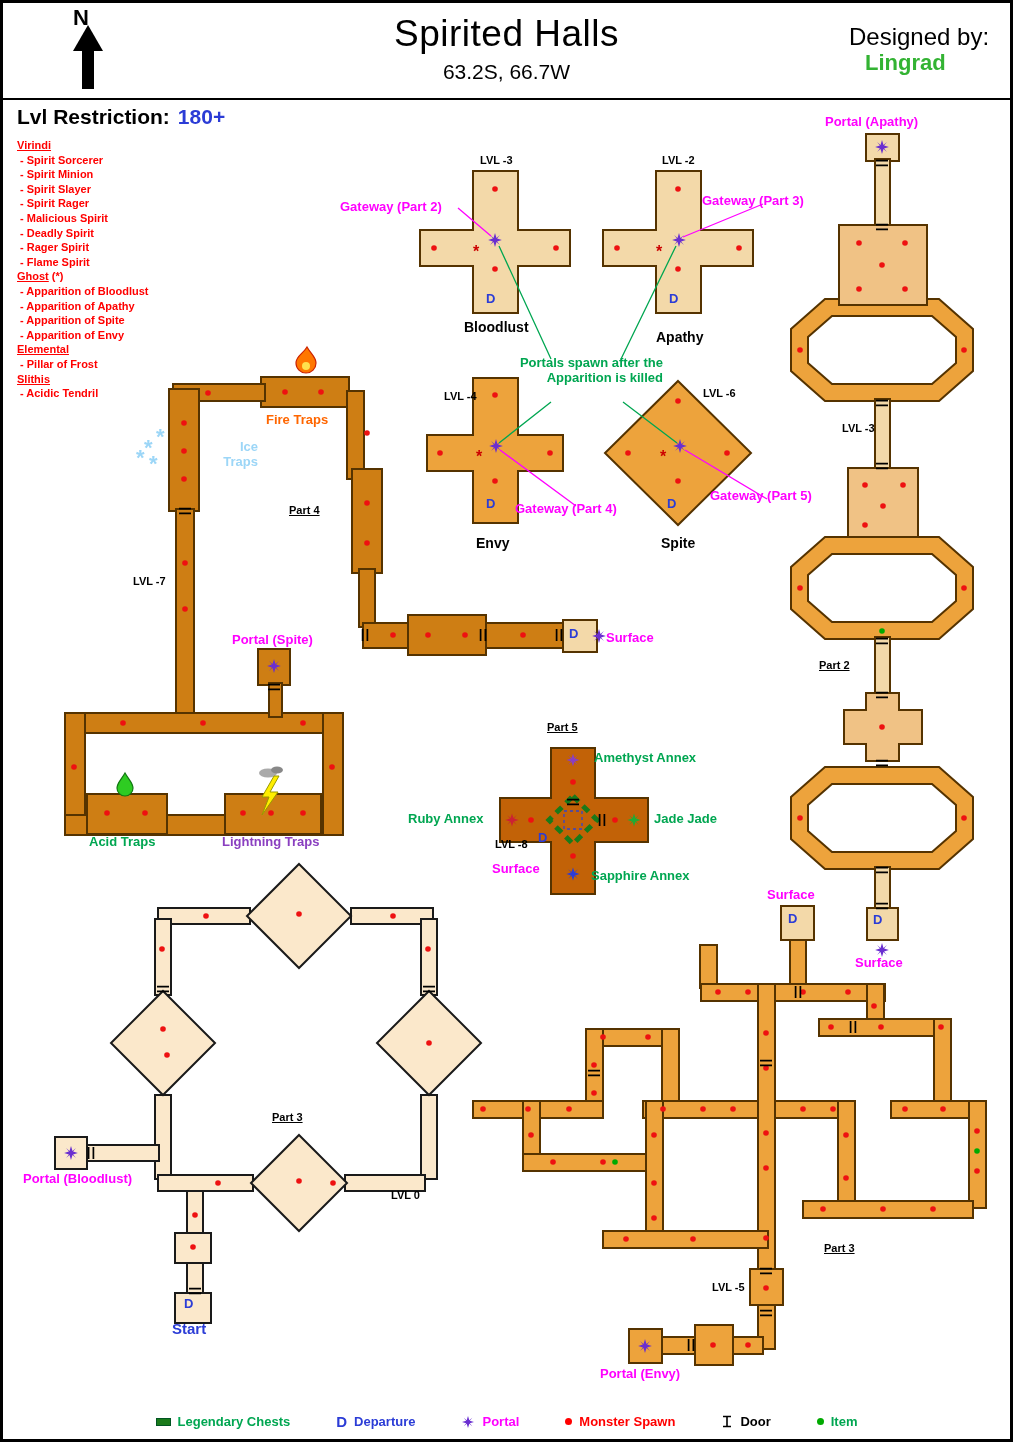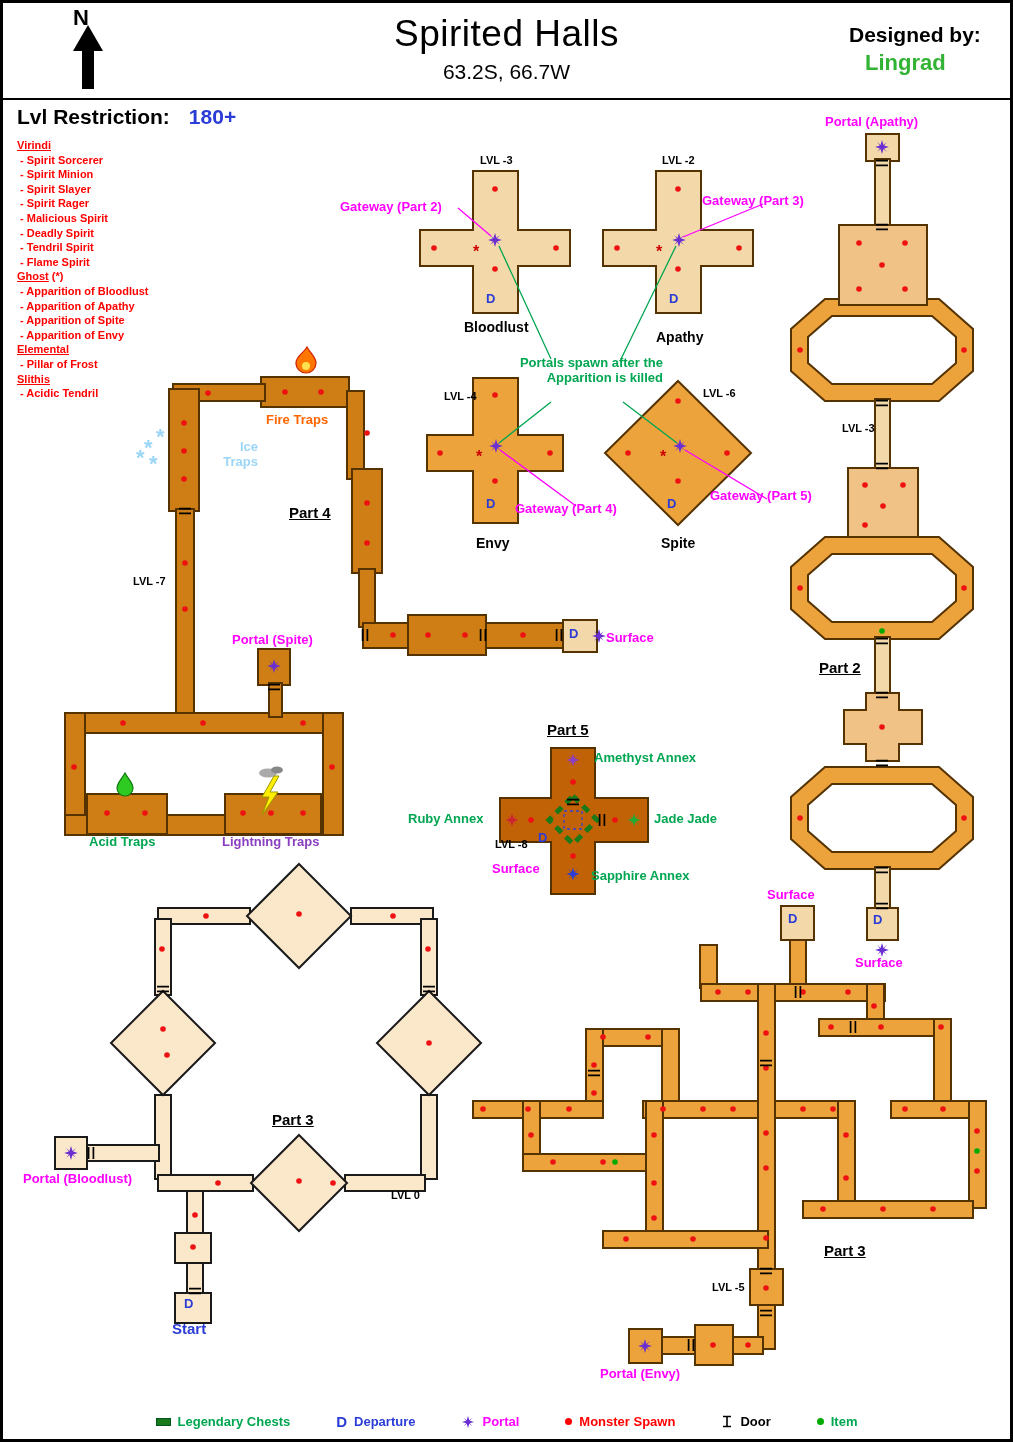--- a/index.html
+++ b/index.html
@@ -3,31 +3,31 @@
 <meta charset="utf-8">
 <style>
 *{margin:0;padding:0;box-sizing:border-box}
 html,body{background:#9a9a9a}
 .page{position:relative;width:1013px;height:1442px;margin:0 auto;background:#fff;border:3px solid #000;font-family:"Liberation Sans",sans-serif;overflow:hidden}
 .map-svg{position:absolute;left:0;top:0;z-index:1}
 .hline{position:absolute;left:0;right:0;top:95px;height:2px;background:#000;z-index:2}
 .compass-n{position:absolute;left:70px;top:2px;font-size:22px;font-weight:bold;z-index:3}
 .title{position:absolute;left:0;right:0;top:10px;text-align:center;font-size:37px;font-weight:normal;letter-spacing:.5px;z-index:3}
 .coords{position:absolute;left:0;right:0;top:57px;text-align:center;font-size:21px;font-weight:normal;z-index:3}
-.designedby{position:absolute;left:846px;top:20px;font-size:21px;font-weight:bold;z-index:3}
+.designedby{position:absolute;left:846px;top:20px;font-size:24px;font-weight:normal;z-index:3}
 .designer{position:absolute;left:862px;top:47px;font-size:22px;font-weight:bold;color:var(--designer-green,#33b333);z-index:3}
-.restriction{position:absolute;left:14px;top:102px;display:flex;gap:19px;font-size:21px;font-weight:bold;z-index:3}
+.restriction{position:absolute;left:14px;top:102px;display:flex;gap:8px;font-size:21px;font-weight:bold;z-index:3}
 .restriction .val{color:var(--blue,#2b3cd6)}
 .creatures{position:absolute;left:14px;top:135px;width:195px;font-size:11px;font-weight:bold;color:var(--red,#f00);line-height:14.6px;z-index:3}
 .cname{text-decoration:underline}
 .citem{padding-left:3px}
 .citem::before{content:"- "}
 .lbl{position:absolute;font-weight:bold;font-size:13px;white-space:nowrap;z-index:4}
 .sm{font-size:11px}.lg{font-size:14px}
-.part{font-size:15px;text-decoration:underline}
+.part{font-size:11px;text-decoration:underline}
 .st15{font-size:15px}
 .magenta{color:var(--magenta,#f0f)}
 .green{color:var(--green,#00a651)}
 .blue{color:var(--blue,#2b3cd6)}
 .orange{color:var(--label-orange,#f60)}
 .iceblue{color:var(--ice-blue,#9cd6f7)}
 .purple{color:var(--purple,#8a3fc0)}
 .wrap{white-space:normal;text-align:right}
 .dmark{position:absolute;color:var(--blue,#2b3cd6);font-weight:bold;font-size:13px;z-index:4}
 .gmark{position:absolute;color:#c00;font-weight:bold;font-size:16px;z-index:4}
@@ -379,21 +379,21 @@
   </div>
 
   <div class="creatures">
     <div><span class="cname">Virindi</span></div>
     <div class="citem">Spirit Sorcerer</div>
     <div class="citem">Spirit Minion</div>
     <div class="citem">Spirit Slayer</div>
     <div class="citem">Spirit Rager</div>
     <div class="citem">Malicious Spirit</div>
     <div class="citem">Deadly Spirit</div>
-    <div class="citem">Tendril Spirit</div>
+    <div class="citem">Rager Spirit</div>
     <div class="citem">Flame Spirit</div>
     <div><span class="cname">Ghost</span> <span>(*)</span></div>
     <div class="citem">Apparition of Bloodlust</div>
     <div class="citem">Apparition of Apathy</div>
     <div class="citem">Apparition of Spite</div>
     <div class="citem">Apparition of Envy</div>
     <div><span class="cname">Elemental</span></div>
     <div class="citem">Pillar of Frost</div>
     <div><span class="cname">Slithis</span></div>
     <div class="citem">Acidic Tendril</div>

